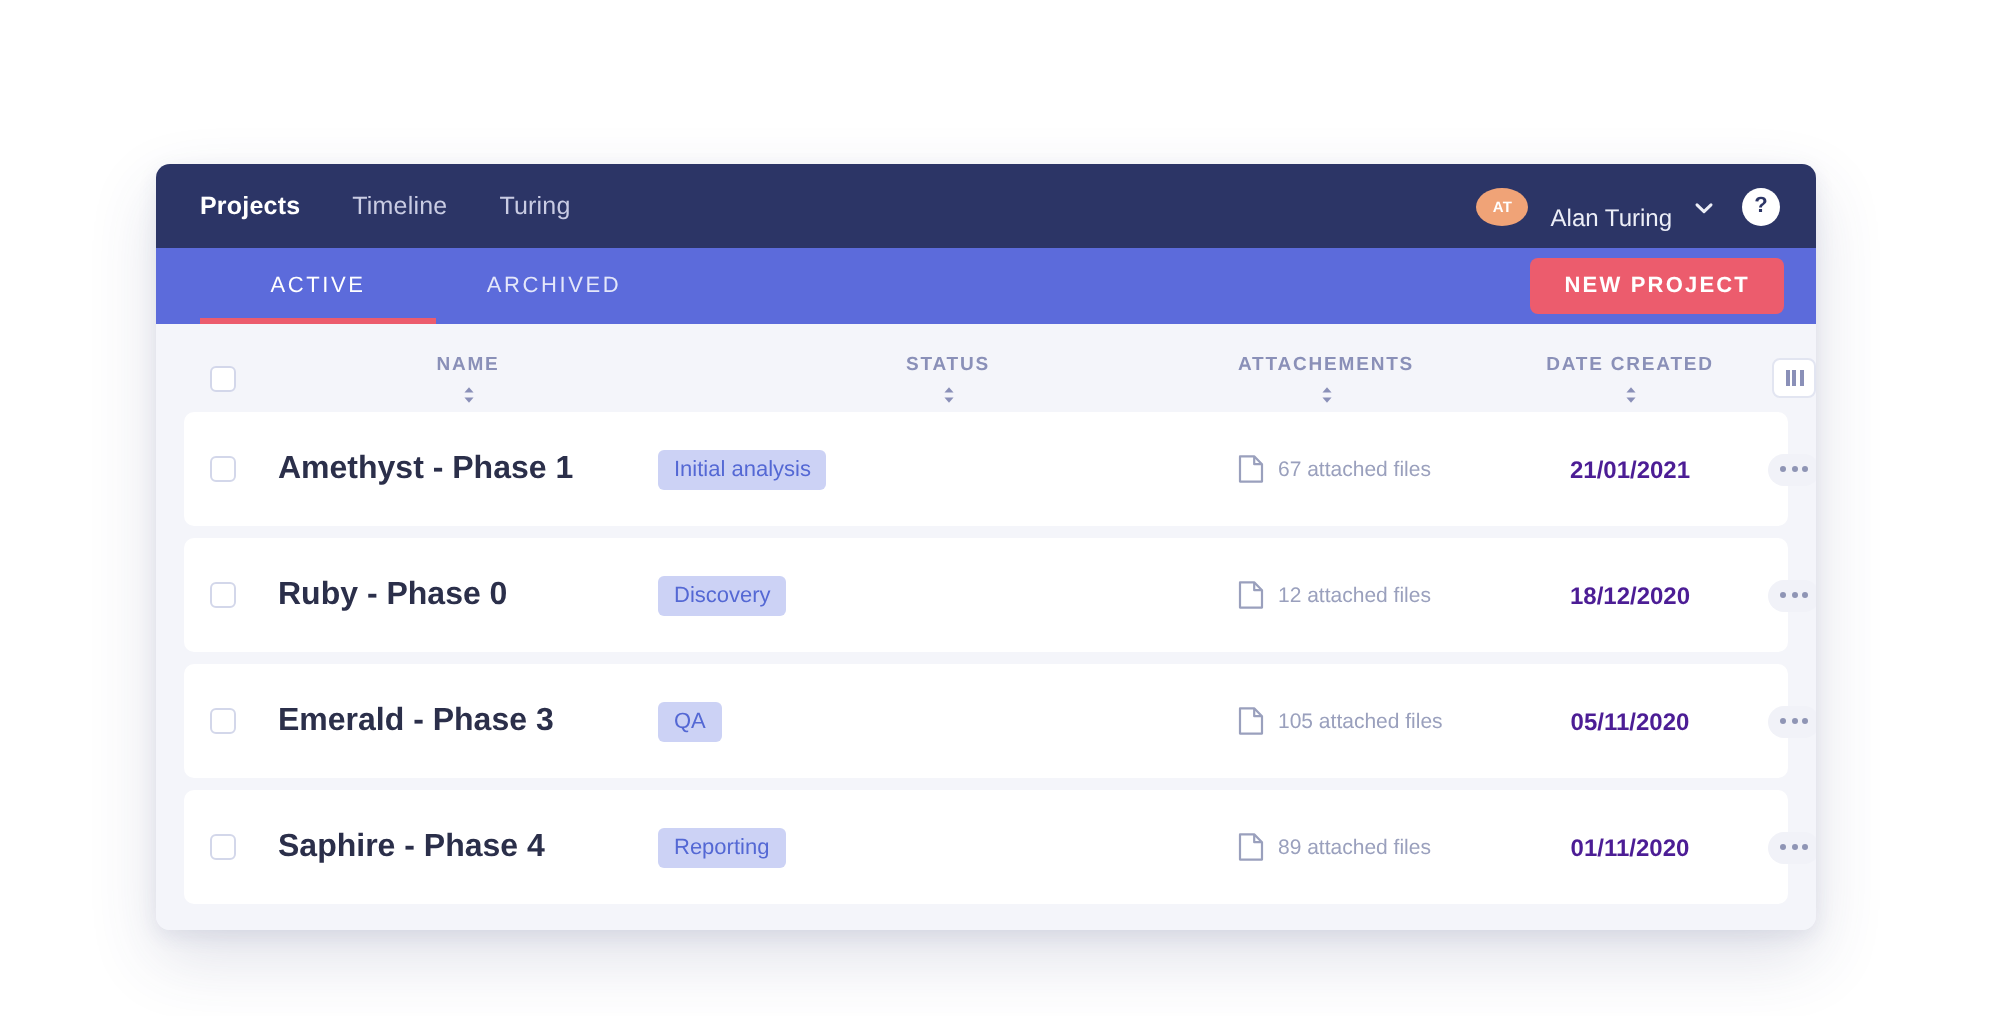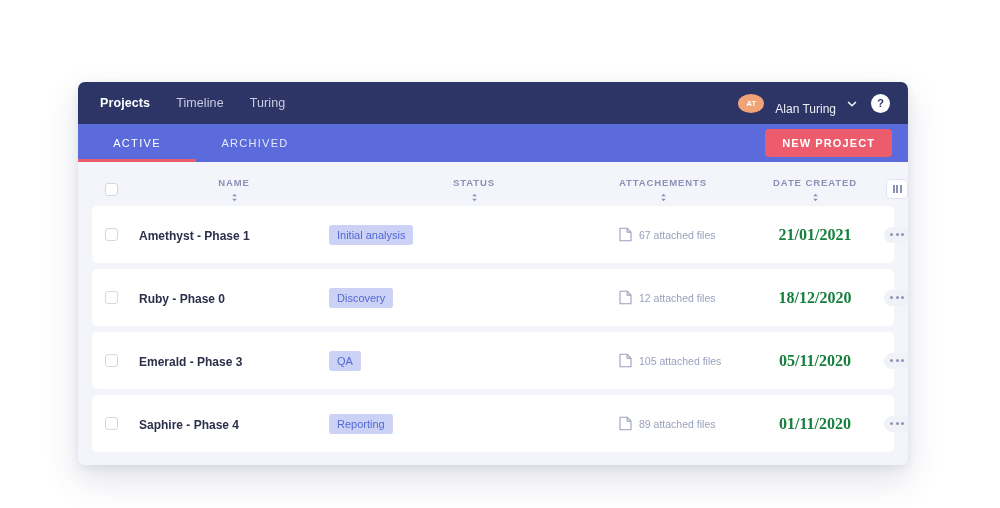--- a/index.html
+++ b/index.html
@@ -125,20 +125,21 @@
     display: flex;
     align-items: stretch;
     padding: 0 16px 0 0;
     flex: 0 0 auto;
     position: relative;
   }
 
   .tabs {
     display: flex;
     align-items: stretch;
+    padding-left: 22px;
   }
 
   .tab {
     position: relative;
     display: flex;
     align-items: center;
     justify-content: center;
     min-width: 118px;
     padding: 0 18px;
     color: #e4e7fa;
@@ -267,21 +268,21 @@
     height: 57px;
     display: flex;
     align-items: center;
     padding: 0 12px 0 13px;
     flex: 0 0 auto;
     cursor: pointer;
   }
 
   .cell-name {
     color: #2b2f4a;
-    font-size: 12px;
+    font-size: 16px;
     font-weight: bold;
     white-space: nowrap;
   }
 
   .badge {
     display: inline-block;
     background: #ccd2f5;
     color: #5468d4;
     font-size: 11px;
     border-radius: 3px;
@@ -297,25 +298,24 @@
   }
   .file-ico svg { display: block; }
 
   .attach-text {
     color: #9aa0bd;
     font-size: 10.5px;
     white-space: nowrap;
   }
 
   .cell-date {
-    color: #15803d;
-    font-size: 16px;
-    font-weight: bold;
-    white-space: nowrap;
-    font-family: Liberation Serif, serif;
+    color: #4c1d95;
+    font-size: 12px;
+    font-weight: bold;
+    white-space: nowrap;
   }
 
   .dots-btn {
     width: 26px;
     height: 16px;
     border-radius: 8px;
     background: #f1f2f8;
     display: flex;
     align-items: center;
     justify-content: center;

